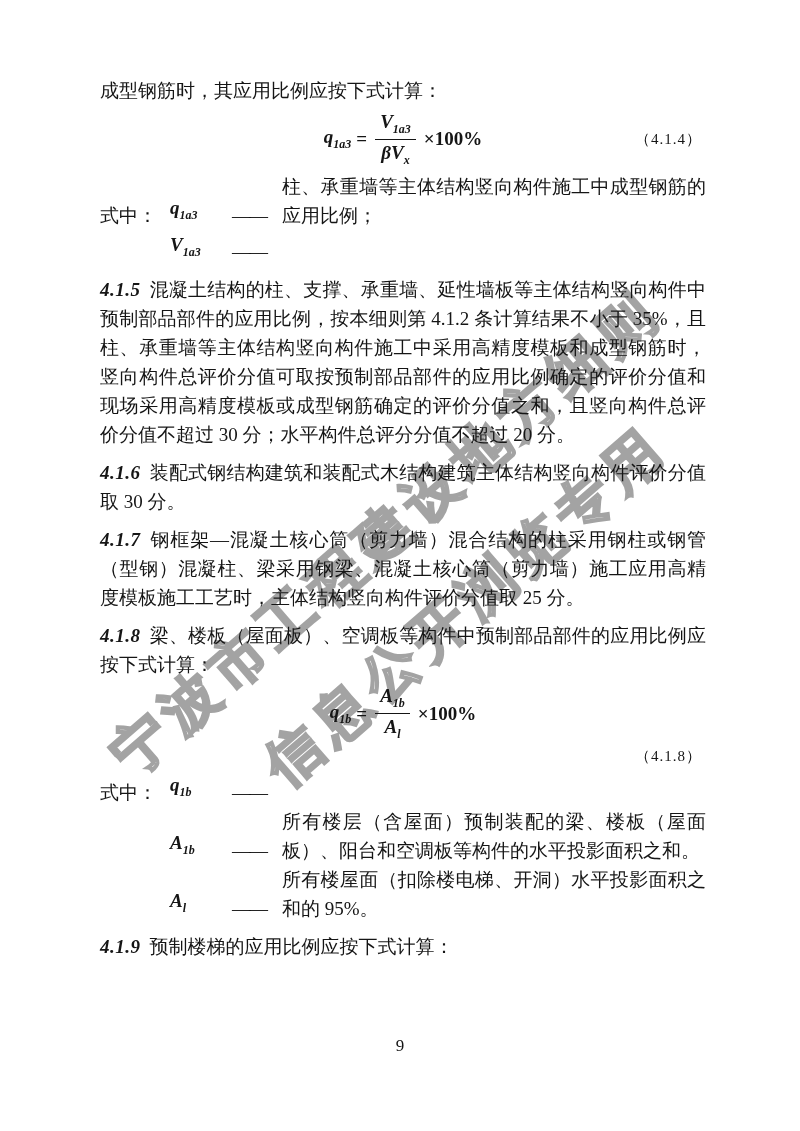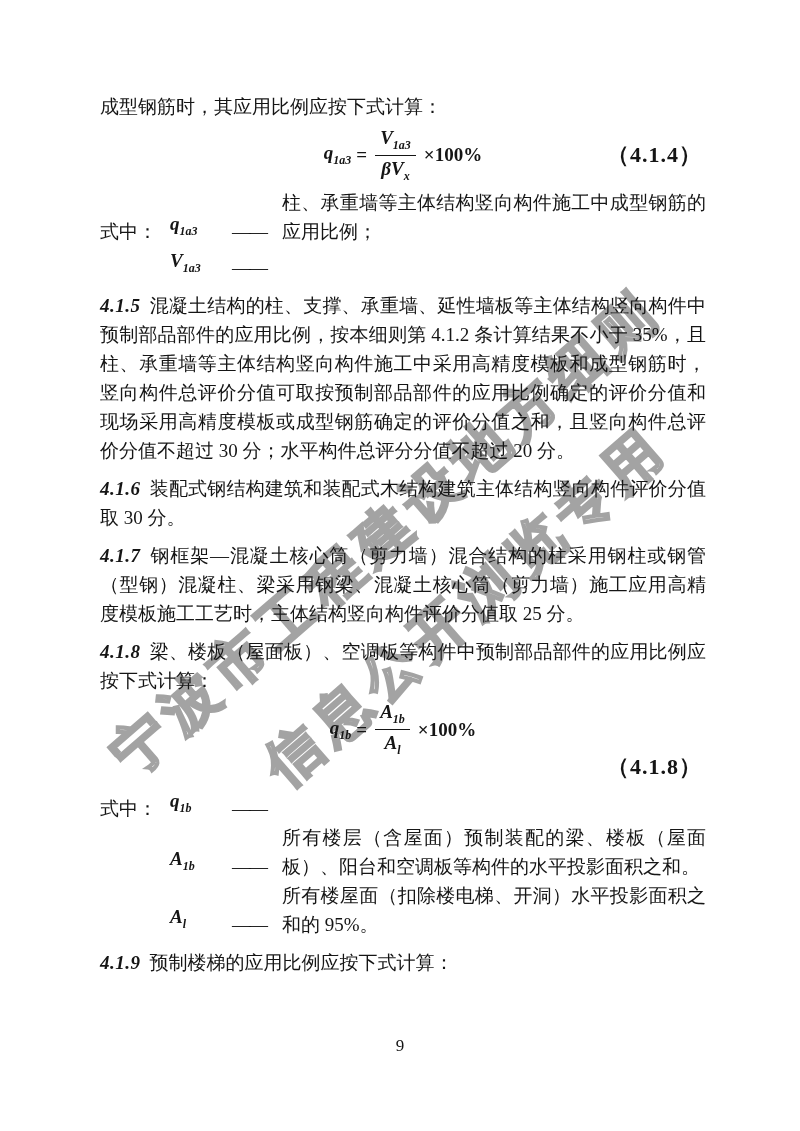--- a/index.html
+++ b/index.html
@@ -14,21 +14,21 @@
     transform:rotate(-41deg);transform-origin:0 0;
     font-size:56px;font-weight:bold;letter-spacing:8px;white-space:nowrap;
     color:#969696;
     -webkit-text-stroke:2.4px #949494;
     -webkit-text-fill-color:transparent;
     opacity:.85;line-height:56px;
   }
   .wm-line2{margin-top:52px;padding-left:108px;}
   
   .content{
-    position:absolute;left:100px;top:92px;width:606px;z-index:1;
+    position:absolute;left:100px;top:76px;width:606px;z-index:1;
     font-size:19px;line-height:29px;text-align:justify;
   }
   .para{margin:0;}
   .sec{margin-top:9px;}
   .sec-num{
     font-weight:bold;font-style:italic;margin-right:9px;letter-spacing:.5px;
     font-family:"Liberation Serif","DejaVu Serif",serif;
   }
   .sec-num-wide{}
   
@@ -38,21 +38,21 @@
     font-style:italic;font-weight:bold;font-size:19px;vertical-align:middle;
   }
   .formula sub{font-size:12px;font-weight:bold;}
   .f-eq{margin:0 5px;font-style:normal;}
   .frac{display:inline-flex;flex-direction:column;text-align:center;margin:0 3px;}
   .frac .num{border-bottom:1.6px solid #151515;padding:0 5px 2px;}
   .frac .den{padding-top:2px;}
   .f-tail{margin-left:5px;font-style:normal;font-weight:bold;}
   .f-label{
     position:absolute;right:4px;top:50%;transform:translateY(-50%);
-    font-style:normal;font-weight:bold;font-size:22px;letter-spacing:1px;
+    font-style:normal;font-weight:normal;font-size:15px;letter-spacing:1px;
   }
   .f-label-low{top:auto;bottom:-24px;transform:none;}
   .formula-wrap.has-low-label{margin-bottom:28px;}
   
   .where{margin-top:4px;}
   .where-row{display:flex;align-items:flex-end;}
   .w-prefix{width:70px;flex:none;}
   .w-sym{width:62px;flex:none;font-weight:bold;font-style:italic;}
   .w-sym sub{font-size:12px;}
   .w-dash{width:50px;flex:none;letter-spacing:-2px;white-space:nowrap;}

